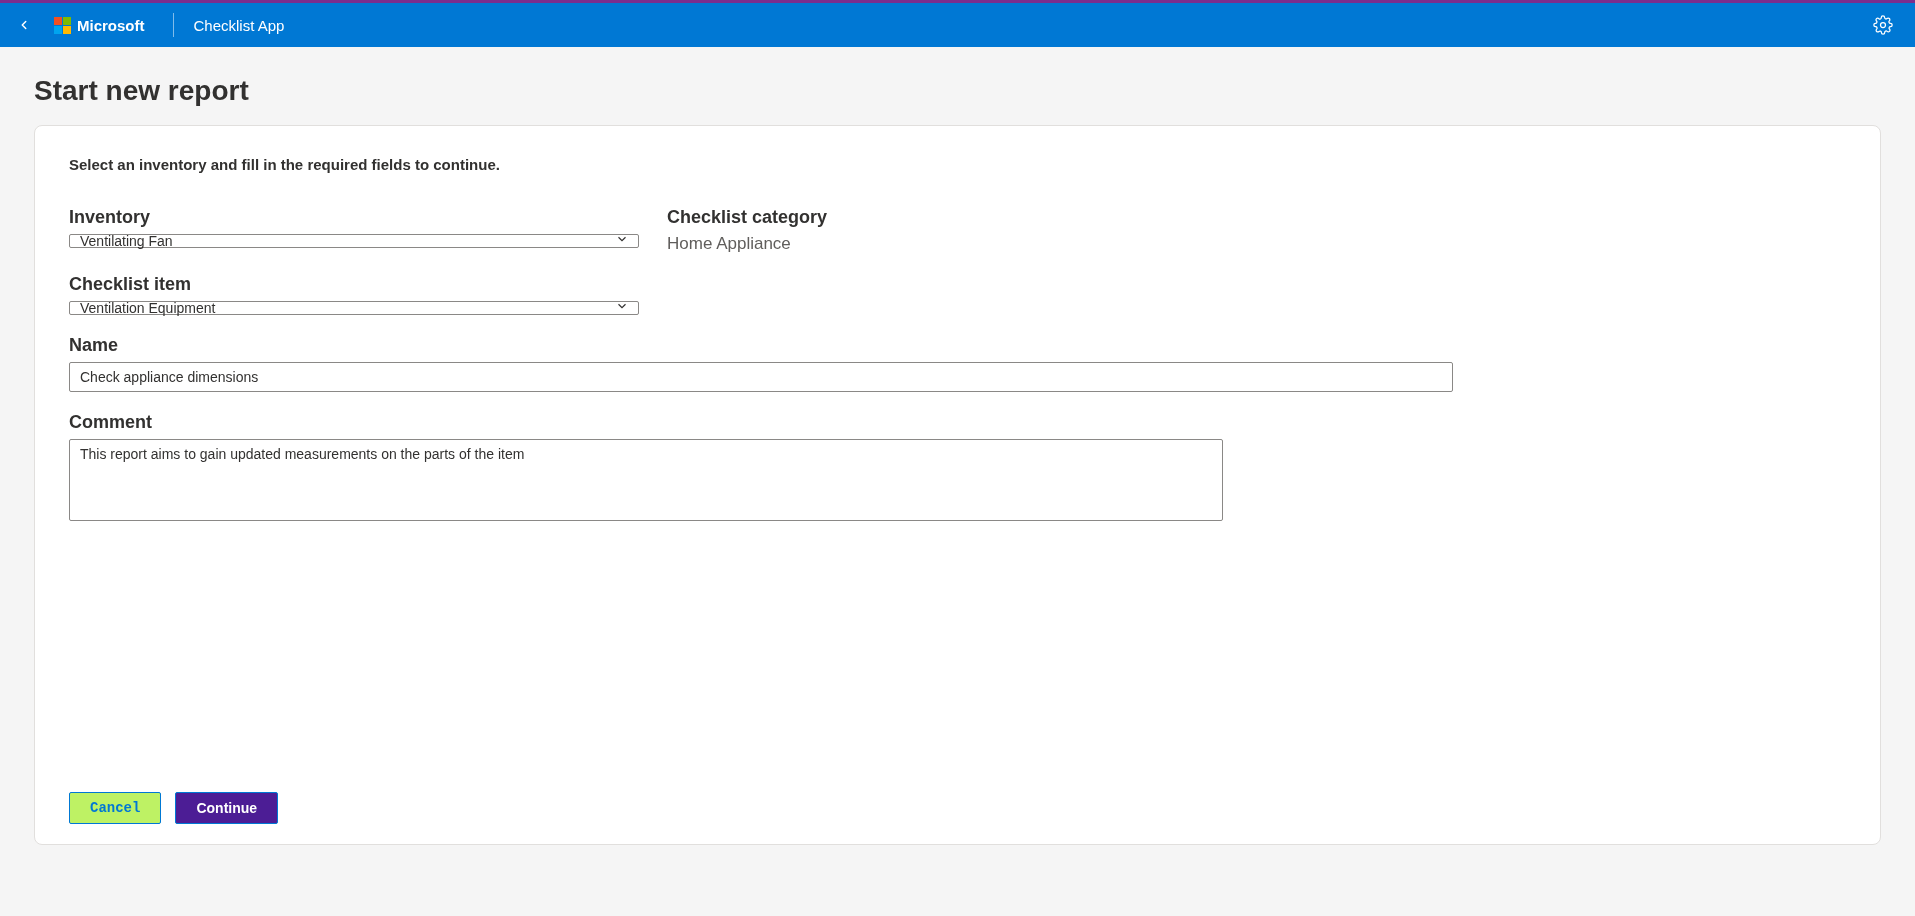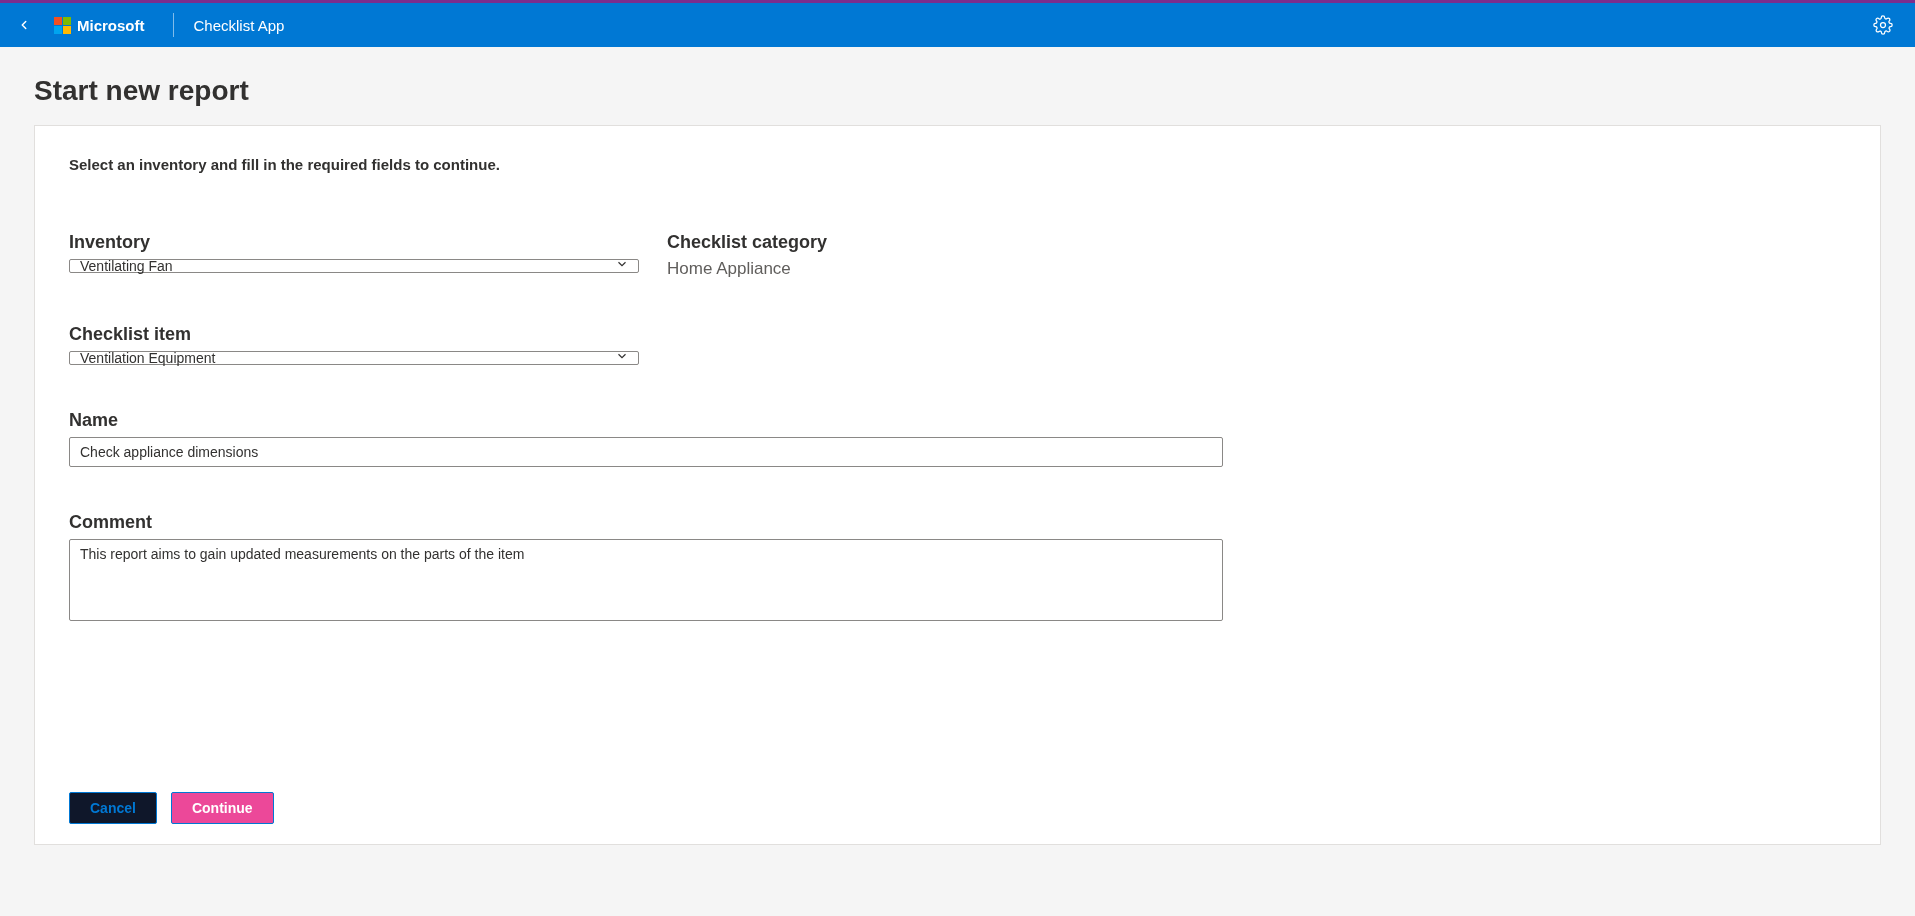--- a/index.html
+++ b/index.html
@@ -92,26 +92,25 @@
     }
     .page-title {
       font-size: 28px;
       font-weight: 600;
       color: #323130;
       margin-bottom: 18px;
     }
     .card {
       background: #ffffff;
       border: 1px solid #e1dfdd;
-      border-radius: 0;
+      border-radius: 8px;
       padding: 30px 34px 20px 34px;
       height: 720px;
       display: flex;
       flex-direction: column;
-      gap: 25px;
     }
     .instruction {
       font-size: 15px;
       font-weight: 600;
       color: #323130;
       margin-bottom: 34px;
     }
     .form-grid {
       display: grid;
       grid-template-columns: 580px 500px;
@@ -158,21 +157,21 @@
       stroke: #323130;
       stroke-width: 2;
       fill: none;
     }
     .static-value {
       font-size: 17px;
       color: #605e5c;
       margin-top: 6px;
     }
     .text-input {
-      width: 1154px;
+      width: 1384px;
       height: 30px;
       border: 1px solid #8a8886;
       padding: 0 10px;
       font-size: 14px;
       color: #323130;
       border-radius: 2px;
     }
     .textarea {
       width: 1154px;
       height: 82px;
@@ -196,26 +195,27 @@
       padding: 0 20px;
       font-size: 14px;
       font-weight: 600;
       border-radius: 2px;
       cursor: pointer;
       display: flex;
       align-items: center;
       justify-content: center;
     }
     .btn-secondary {
-      background: #0f172a;
+      background: #bef264;
       border: 1px solid #0078d4;
       color: #0078d4;
+      font-family: Liberation Mono, monospace;
     }
     .btn-primary {
-      background: #ec4899;
+      background: #4c1d95;
       border: 1px solid #0078d4;
       color: #ffffff;
     }
   </style>
 </head>
 <body>
 
 <div class="header">
   <div class="back-btn">
     <svg viewBox="0 0 24 24" fill="none" stroke-width="2.5" stroke-linecap="round" stroke-linejoin="round">

